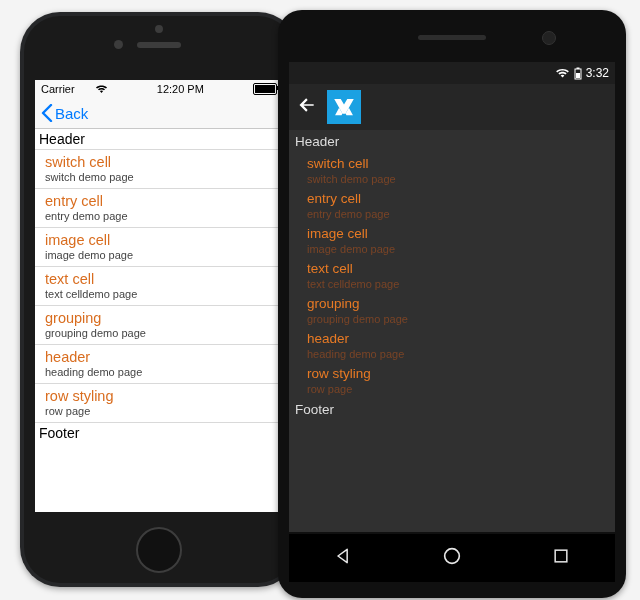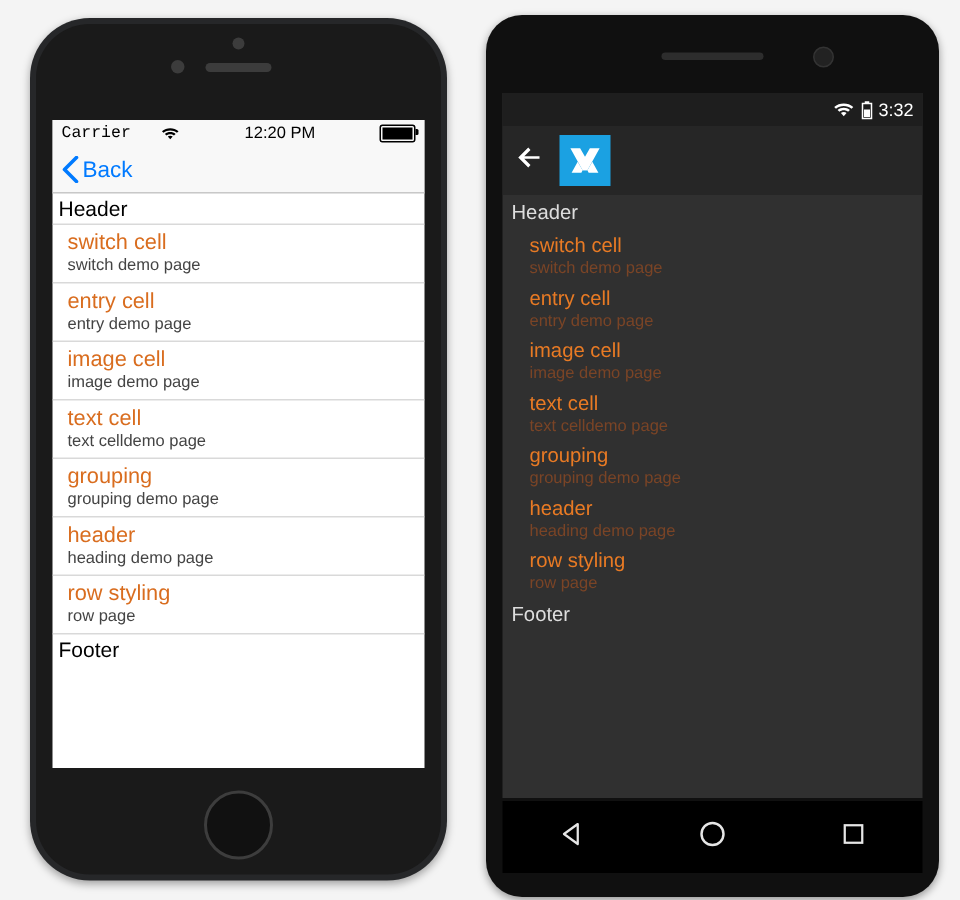--- a/index.html
+++ b/index.html
@@ -36,21 +36,21 @@
   .iphone .sensor   { position:absolute; top:28px; left:94px; width:9px; height:9px; border-radius:50%; background:#3c3c3c;}
   .iphone .home     { position:absolute; bottom:14px; left:50%; transform:translateX(-50%); width:46px; height:46px; border-radius:50%; background:#111; border:2px solid #3d3d3d; box-sizing:border-box;}
   .iphone .screen {
     position:absolute; left:15px; right:15px; top:68px; bottom:75px;
     background:#fff; overflow:hidden;
   }
   .ios-status {
     height:18px; font-size:11px; font-weight:500; display:flex; align-items:center;
     padding:0 6px; background:#f8f8f8;
   }
-  .ios-status .left  { display:flex; align-items:center; gap:20px;font-family:Liberation Mono, monospace; }
+  .ios-status .left  { display:flex; align-items:center; gap:20px; }
   .ios-status .center{ flex:1; text-align:center; font-weight:400; }
   .ios-status .right { display:flex; align-items:center; gap:4px; }
   .ios-nav {
     height:30px; display:flex; align-items:center; padding:0 6px;
     background:#f8f8f8; border-bottom:1px solid #c8c8c8;
   }
   .ios-nav .back {
     color:#007aff; font-size:15px; display:flex; align-items:center; cursor:pointer;
   }
   .ios-nav .back svg { margin-right:2px; }
@@ -66,21 +66,21 @@
   .wifi-ios { width:13px; height:10px; }
   .batt-ios { width:22px; height:10px; border:1px solid #000; border-radius:2px; position:relative; }
   .batt-ios::after { content:""; position:absolute; right:-3px; top:2px; width:2px; height:4px; background:#000; border-radius:0 1px 1px 0;}
   .batt-ios .fill { position:absolute; left:1px; top:1px; bottom:1px; right:1px; background:#000; }
 
   
   .android {
     position: absolute;
     right: 14px;
     top: 10px;
-    width: 302px;
+    width: 348px;
     height: 588px;
     background:#101010;
     border-radius: 24px;
     box-shadow: 0 2px 6px rgba(0,0,0,.4);
   }
   .android .speaker {
     position:absolute; top:25px; left:50%; transform:translateX(-50%);
     width:68px; height:5px; background:#2d2d2d; border-radius:3px;
   }
   .android .cam {

